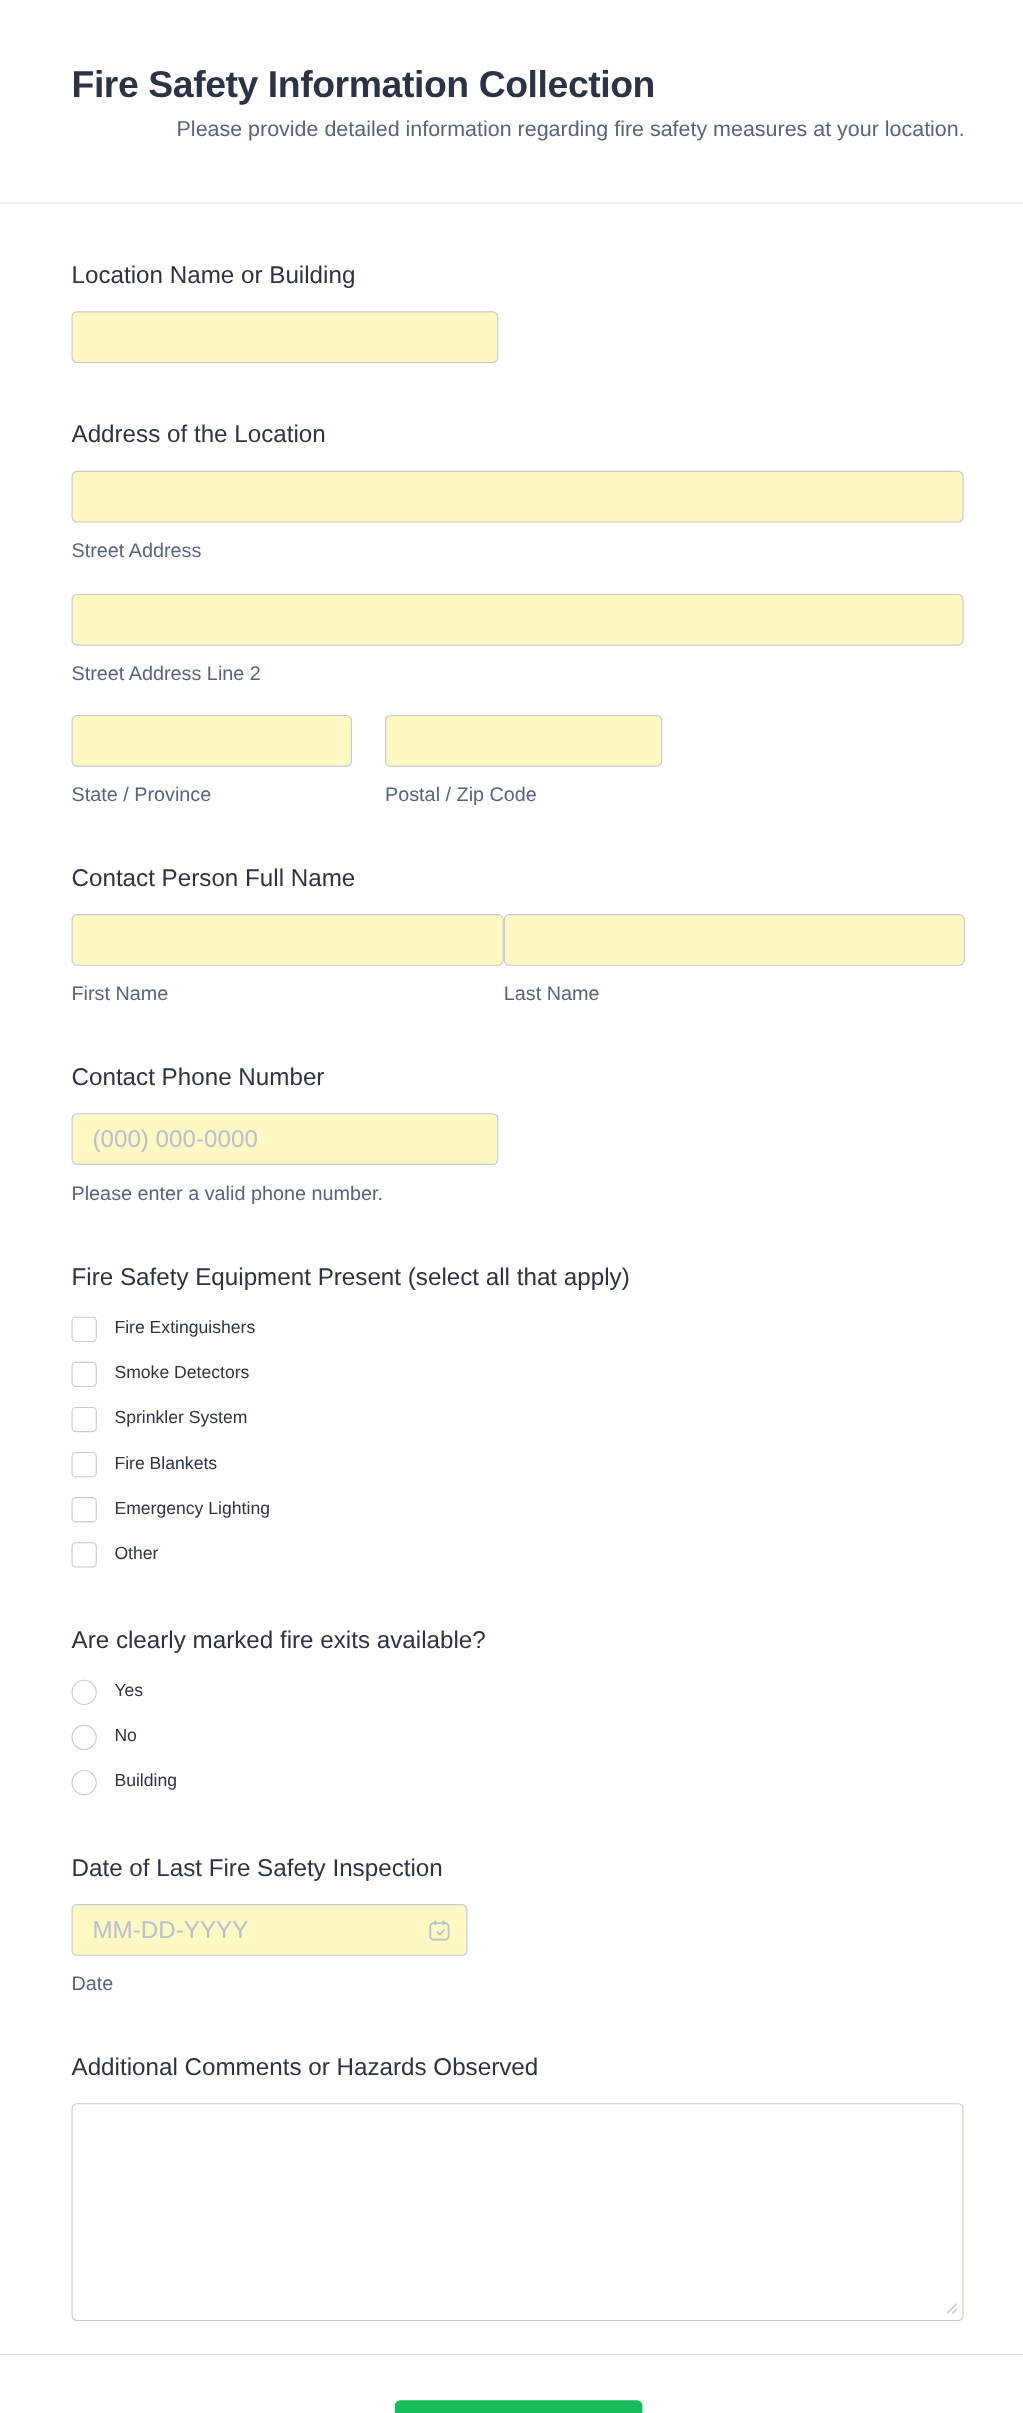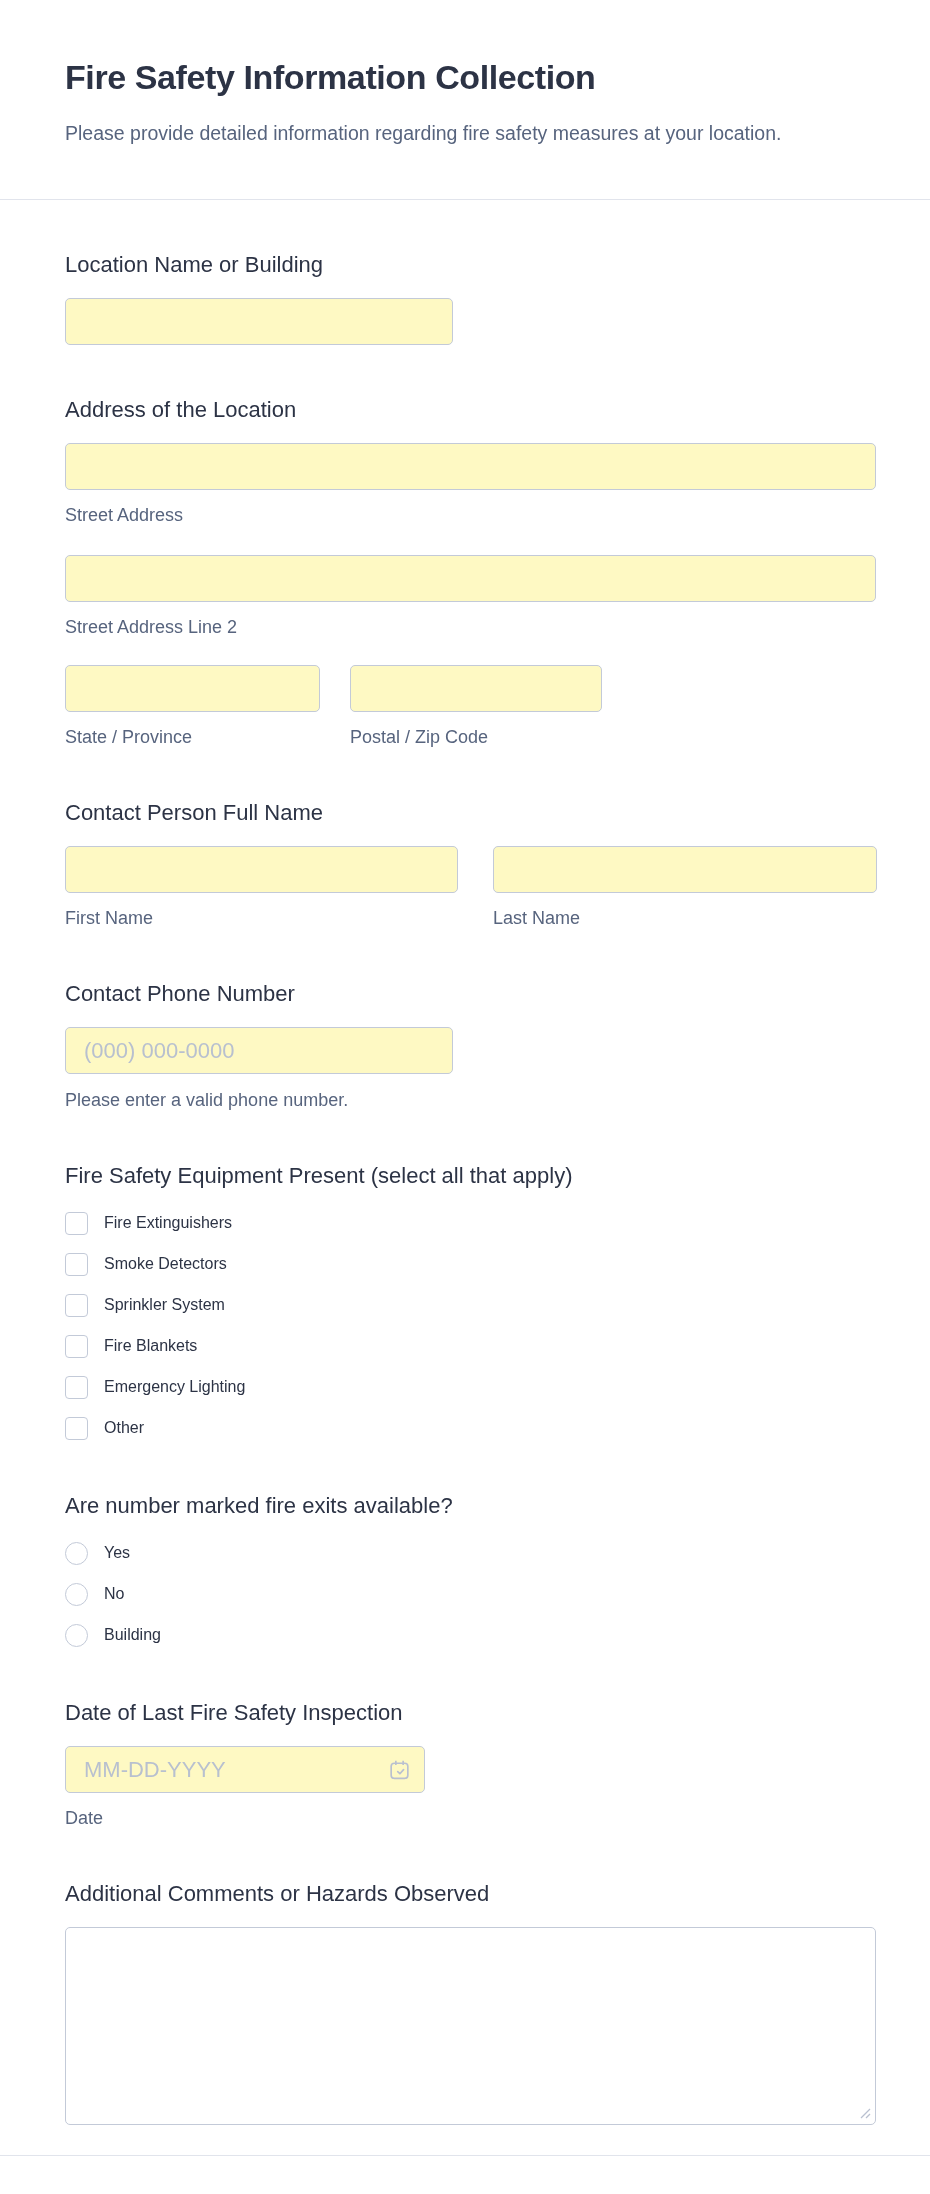--- a/index.html
+++ b/index.html
@@ -15,24 +15,25 @@
   .header{padding:57px 53px 0 65px;}
   .form-title{
     margin:0;
     font-size:34px;
     line-height:40px;
     font-weight:700;
     letter-spacing:-0.4px;
     color:#2c3345;
   }
   .form-subtitle{
-    margin:24px 0 0 0;
+    margin:9px 0 0 0;
     font-size:19.5px;
     line-height:24px;
     color:#57647e;
+    text-align:right;
   }
   .header-divider{
     height:1px;
     background:#e1e4ec;
     margin-top:54px;
   }
 
   
   .form-body{padding:0 53px 0 65px;}
   .question{margin-top:52px;}
@@ -80,21 +81,20 @@
   .addr-row{
     margin-top:27px;
     display:grid;
     grid-template-columns:255px 252px 1fr;
     column-gap:30px;
   }
   .addr-row .sub{margin-top:15px;}
   .name-row{
     display:grid;
     grid-template-columns:393px 1fr;
-    column-gap:35px;
   }
 
   
   .options{margin-top:21px;}
   .option-row{
     display:flex;
     align-items:center;
     margin-top:15px;
     cursor:pointer;
   }
@@ -270,21 +270,21 @@
           <span class="option-text">Emergency Lighting</span>
         </div>
         <div class="option-row">
           <span class="checkbox-box"></span>
           <span class="option-text">Other</span>
         </div>
       </div>
     </div>
 
     <div class="question">
-      <label class="q-label">Are number marked fire exits available?</label>
+      <label class="q-label">Are clearly marked fire exits available?</label>
       <div class="options">
         <div class="option-row">
           <span class="radio-circle"></span>
           <span class="option-text">Yes</span>
         </div>
         <div class="option-row">
           <span class="radio-circle"></span>
           <span class="option-text">No</span>
         </div>
         <div class="option-row">

